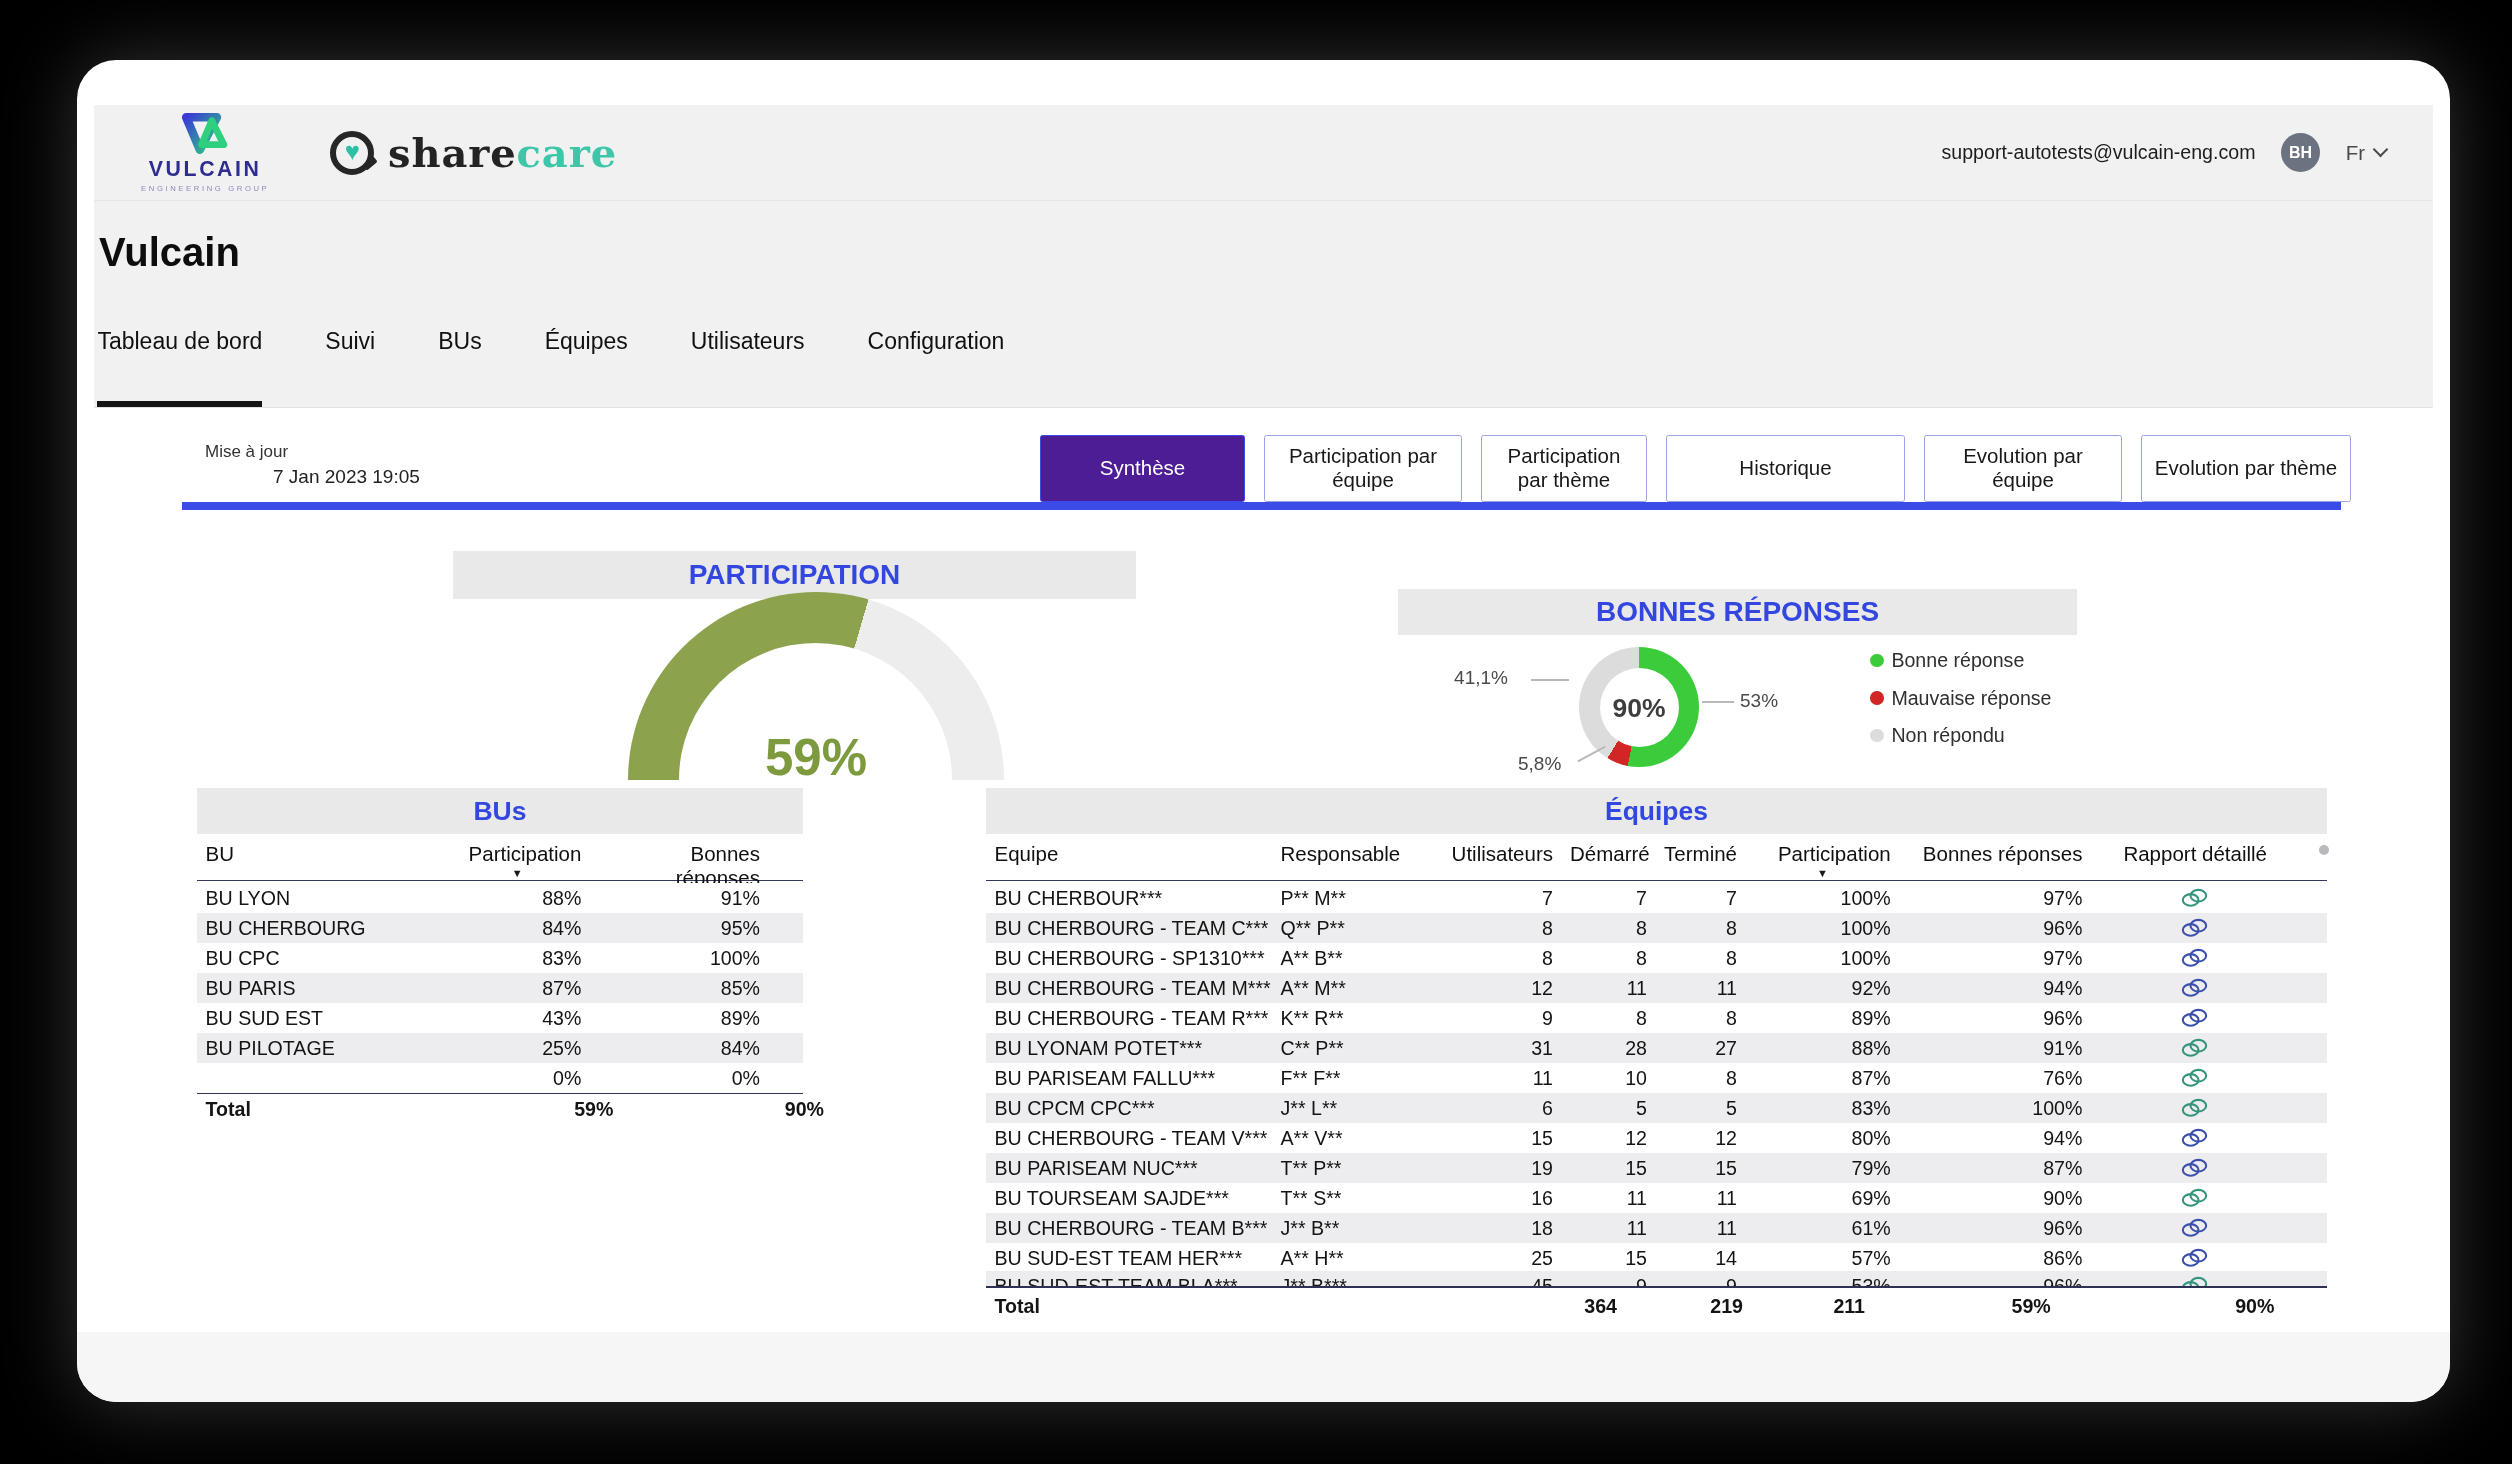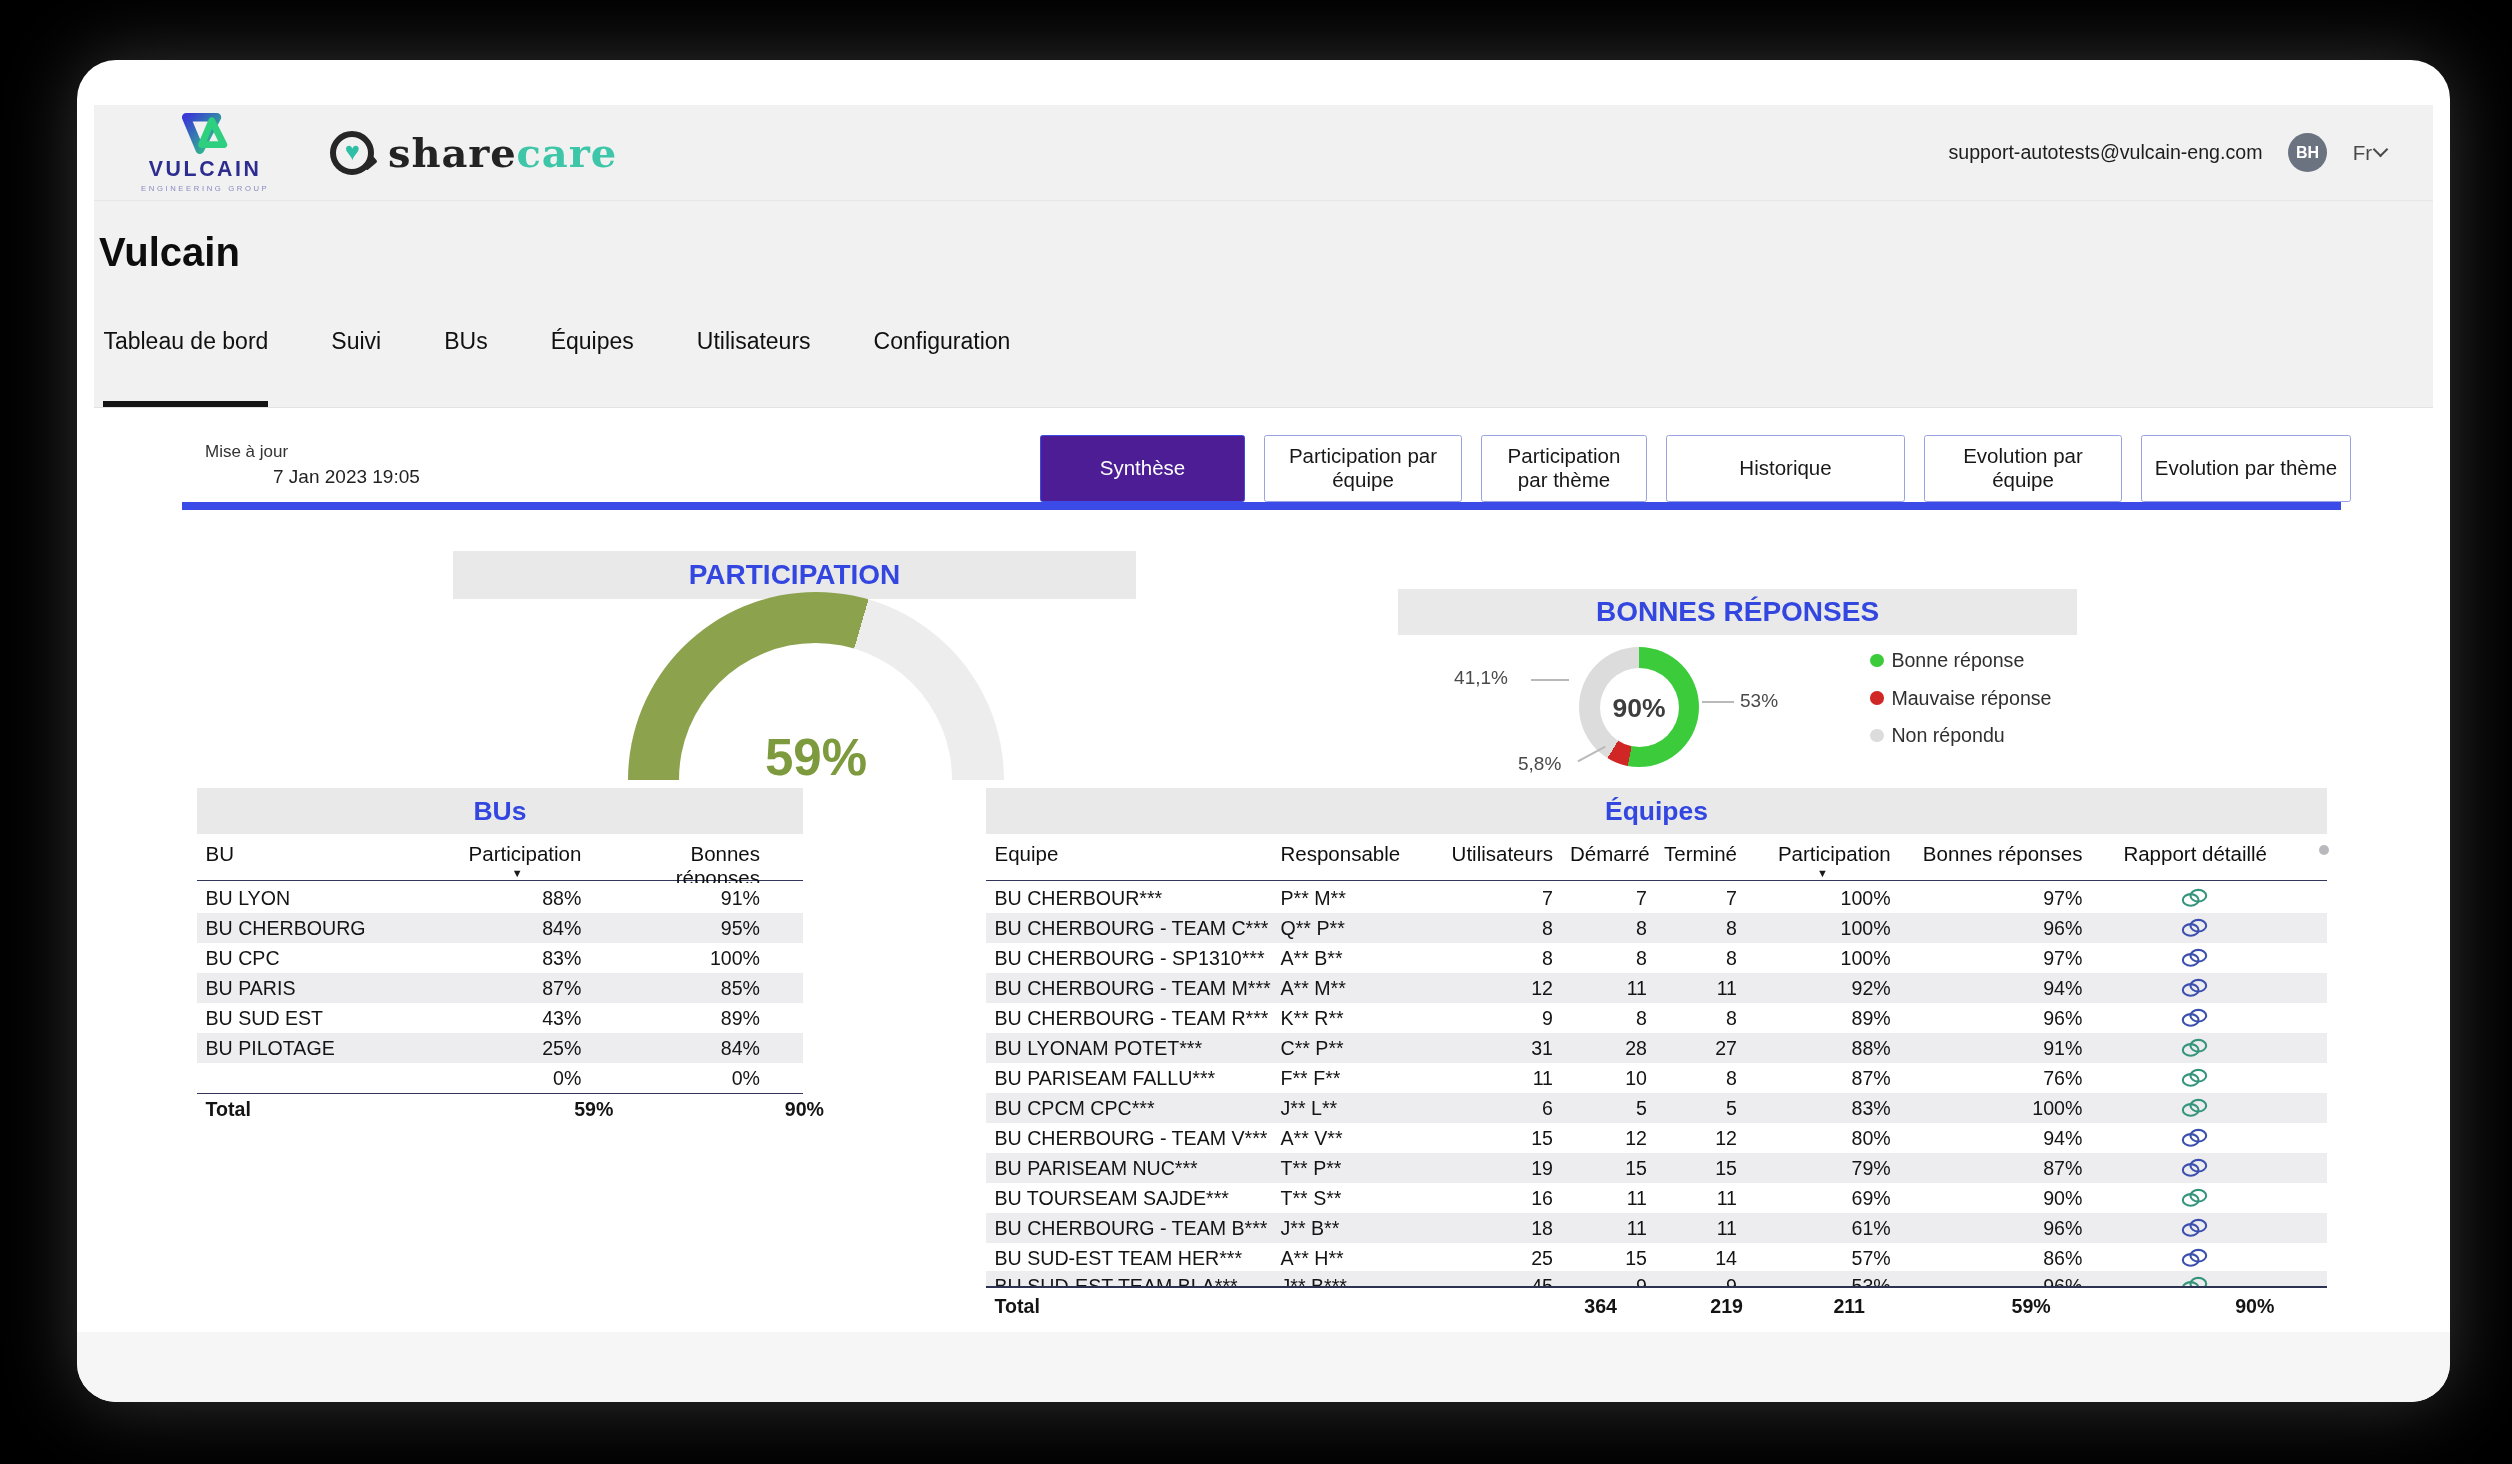--- a/index.html
+++ b/index.html
@@ -23,25 +23,25 @@
                       background:#262626; transform:rotate(-40deg); border-radius:1.7px; }
   .magnifier .heart { color:#2ebfa5; font-size:25.6px; line-height:1; margin-top:-1.7px; }
   .sharecare-word { font-family:"DejaVu Serif", serif; font-weight:bold; font-size:40px; letter-spacing:0.9px; }
   .sharecare-word .share { color:#232323; }
   .sharecare-word .care { color:#3ec6a8; }
   .brand-spacer { flex:1; }
   .account { display:flex; align-items:center; gap:25.6px; }
   .account-email { font-size:19.6px; color:#1d1d1d; }
   .avatar { width:39px; height:39px; border-radius:50%; background:#6b7280; color:#fff;
             display:flex; align-items:center; justify-content:center; font-size:16px; font-weight:bold; }
-  .lang { display:flex; align-items:center; gap:3px; font-size:20.5px; color:#4a4a4a; }
+  .lang { display:flex; align-items:center; gap:10px; font-size:20.5px; color:#4a4a4a; }
   .chev { width:11px; height:11px; border-right:2.6px solid #4a4a4a; border-bottom:2.6px solid #4a4a4a;
           transform:rotate(45deg); margin-top:-5.1px; }
   .page-title { position:absolute; left:5.1px; top:125px; font-size:40px; font-weight:bold; color:#0d0d0d; }
-  .nav-tabs { position:absolute; left:3.4px; bottom:0; display:flex; gap:63px;margin-left:6px; }
+  .nav-tabs { position:absolute; left:3.4px; bottom:0; display:flex; gap:63px; }
   .nav-tab { font-size:23px; color:#101010; padding-bottom:46px; cursor:pointer; }
   .nav-tab.active { border-bottom:6px solid #141414; font-weight:400; }
 
   
   .content { position:absolute; left:0; top:348px; width:2373px; height:924px; background:#fff; }
   .update-label { position:absolute; left:128px; top:34px; font-size:17px; color:#333; }
   .update-value { position:absolute; left:196px; top:58px; font-size:19px; color:#222; }
   .blue-bar { position:absolute; left:105px; top:94px; width:2159px; height:7.7px; background:#3a4be8; }
   .report-tabs { position:absolute; left:963px; top:26.5px; display:flex; gap:19px; }
   .report-tab { height:67px; background:#fff; border:0.9px solid #99a2e2; border-radius:2.6px;

